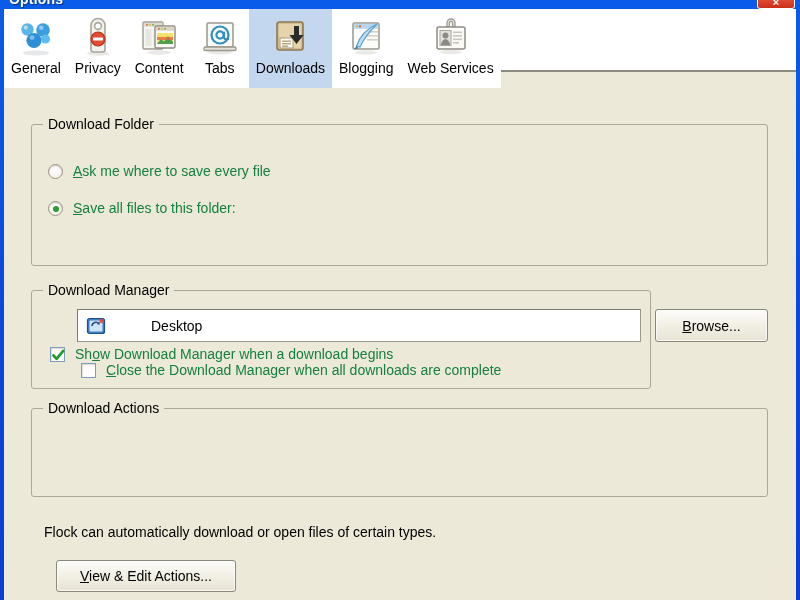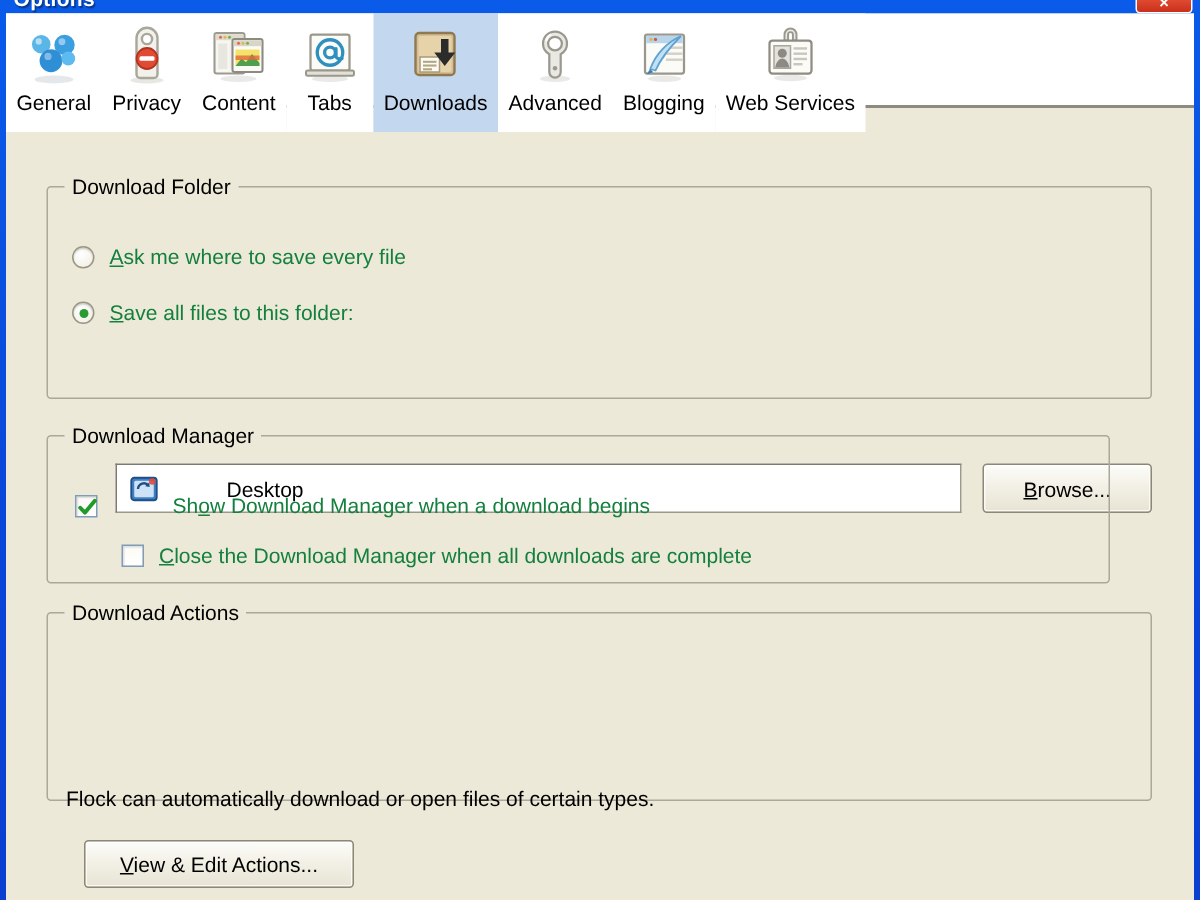--- a/index.html
+++ b/index.html
@@ -341,32 +341,20 @@
             <rect x="12" y="23" width="13" height="10" fill="#fbfaf4" stroke="#a89a74" stroke-width="1"></rect>
             <rect x="14" y="25.5" width="9" height="1.4" fill="#b3a782"></rect>
             <rect x="14" y="28" width="9" height="1.4" fill="#b3a782"></rect>
             <rect x="14" y="30.5" width="6" height="1.4" fill="#b3a782"></rect>
             <path d="M26 11 h5 v9 h4.5 L28.5 29 L21.5 20 H26 z" fill="#2b2b2b"></path>
           </svg>
         </div>
         <div class="tab-label">Downloads</div>
       </div>
 
-      <div class="tab">
-        <div class="tab-icon">
-          <svg class="ic" viewBox="0 0 44 44">
-            <ellipse cx="22" cy="37.5" rx="10" ry="2.2" fill="#cfd0ca" opacity=".45"></ellipse>
-            <path d="M22 6 a8 8 0 0 0 -8 8 a8 8 0 0 0 4.2 7.1 V33 a3.8 3.8 0 0 0 7.6 0 V21.1 A8 8 0 0 0 30 14 a8 8 0 0 0 -8 -8 z
-                     M22 9.5 a4.6 4.6 0 0 1 4.6 4.5 a4.6 4.6 0 0 1 -4.6 4.6 a4.6 4.6 0 0 1 -4.6 -4.6 A4.6 4.6 0 0 1 22 9.5 z" fill="#e9e8e3" stroke="#9b998f" stroke-width="1.5"></path>
-            <circle cx="22" cy="30.5" r="1.5" fill="#9b998f"></circle>
-            <path d="M19.5 8 a6 6 0 0 0 -3.3 4.6" stroke="#ffffff" stroke-width="1.4" fill="none" opacity=".9"></path>
-          </svg>
-        </div>
-        <div class="tab-label">Advanced</div>
-      </div>
 
       <div class="tab">
         <div class="tab-icon">
           <svg class="ic" viewBox="0 0 44 44">
             <ellipse cx="22" cy="37.5" rx="11" ry="2.2" fill="#cfd0ca" opacity=".45"></ellipse>
             <rect x="9" y="8" width="26" height="26" rx="1.5" fill="#fbfbf7" stroke="#9a978c" stroke-width="1.5"></rect>
             <rect x="9.8" y="8.8" width="24.4" height="5" fill="#b9d5ec"></rect>
             <circle cx="13" cy="11.3" r="1.1" fill="#e0b84a"></circle>
               <circle cx="16" cy="11.3" r="1.1" fill="#cf5a3c"></circle>
             <rect x="23" y="16" width="11" height="1.6" fill="#d3d0c6"></rect>
@@ -425,41 +413,41 @@
             <circle cx="15.5" cy="5" r="2.2" fill="#e0493a" opacity=".9"></circle>
           </svg>
         </div>
         <div id="folder-value">Desktop</div>
       </div>
 
       <div class="btn" style="left:651px; top:219px; width:113px; height:33px;">
         <span><u>B</u><span>rowse...</span></span>
       </div>
 
-      <div class="groupbox" style="left:27px; top:200px; width:709px; height:99px;">
+      <div class="groupbox" style="left:27px; top:200px; width:620px; height:99px;">
         <div class="gb-title">Download Manager</div>
       </div>
 
-      <div class="check-row" style="left:46px; top:239px;gap:40px;">
+      <div class="check-row" style="left:46px; top:256px;">
         <span class="checkbox on">
           <svg width="13" height="13" viewBox="0 0 13 13">
             <path d="M1.5 6.5 L4.6 9.8 L11.2 1.8" fill="none" stroke="#1f9b28" stroke-width="2.6" stroke-linecap="round" stroke-linejoin="round"></path>
           </svg>
         </span>
         <span class="ctl-label"><span>Sh</span><u>o</u><span>w Download Manager when a download begins</span></span>
       </div>
 
       <div class="check-row" style="left:77px; top:272px;">
         <span class="checkbox">
           
         </span>
         <span class="ctl-label"><span></span><u>C</u><span>lose the Download Manager when all downloads are complete</span></span>
       </div>
 
-      <div class="groupbox" style="left:27px; top:318px; width:737px; height:126px;">
+      <div class="groupbox" style="left:27px; top:318px; width:737px; height:89px;">
         <div class="gb-title">Download Actions</div>
       </div>
 
       <div id="actions-desc">Flock can automatically download or open files of certain types.</div>
 
       <div class="btn" style="left:52px; top:470px; width:180px; height:32px;justify-content:center;">
         <span><u>V</u><span>iew &amp; Edit Actions...</span></span>
       </div>
 
     </div>

